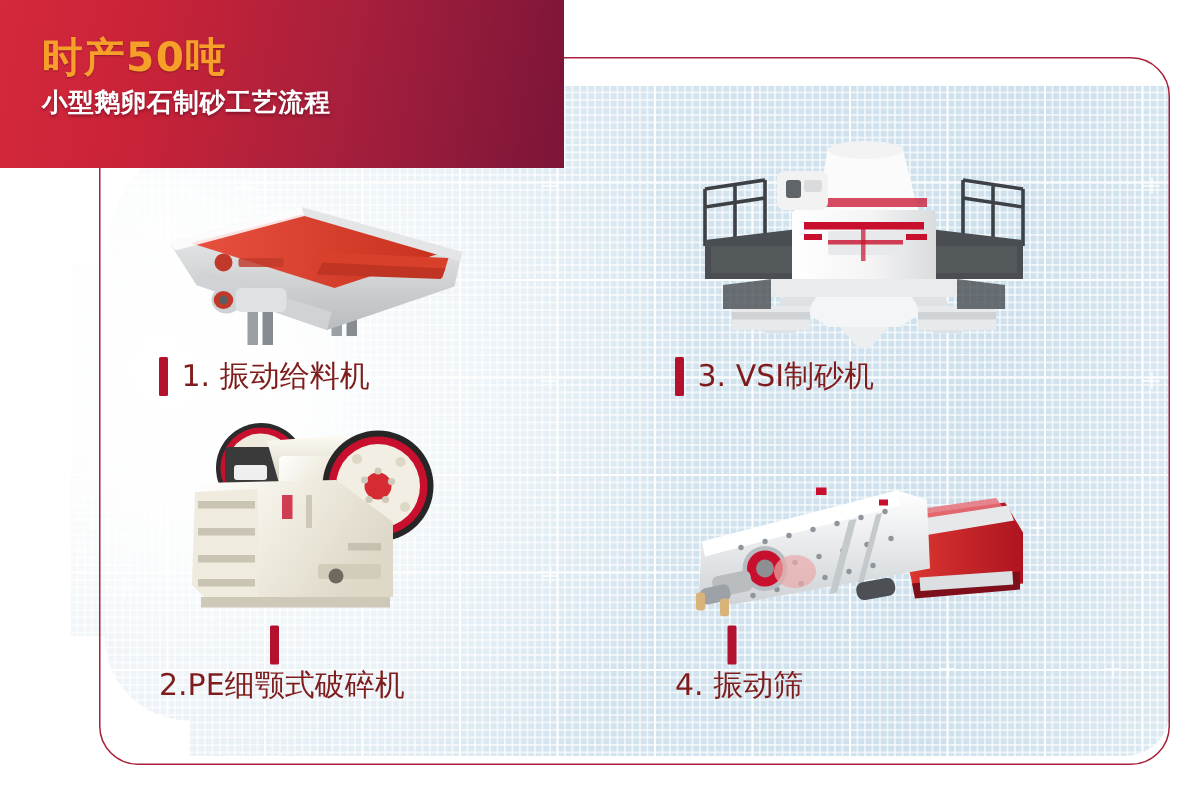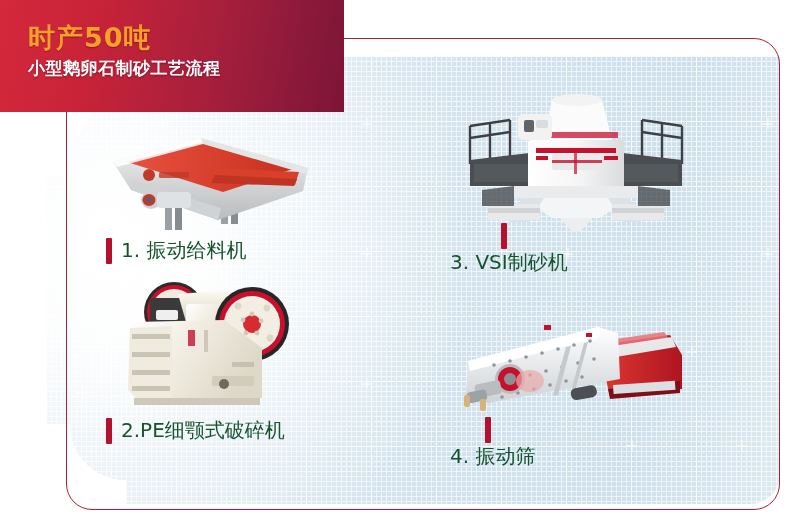--- a/index.html
+++ b/index.html
@@ -69,20 +69,21 @@
     content:"";position:absolute;background:rgba(255,255,255,0.95);
   }
   .spark::before{left:0;top:50%;width:100%;height:1px;transform:translateY(-50%);}
   .spark::after{top:0;left:50%;width:1px;height:100%;transform:translateX(-50%);}
 
   
   .banner{
     position:absolute;left:0;top:0;width:344px;height:112px;
     background:linear-gradient(100deg,#d4283c 0%,#c92338 26%,#a61f3c 62%,#7b1538 100%);
     z-index:5;
+    padding-left:32px;
   }
   .banner .t1{
     position:absolute;left:28px;top:20px;
     color:#f6a02a;
     font-size:27px;font-weight:bold;letter-spacing:1px;
     font-family:"DejaVu Sans","Liberation Sans",sans-serif;
     white-space:nowrap;
     text-shadow:0 1px 1px rgba(90,10,30,0.5);
   }
   .banner .t2{
@@ -94,26 +95,26 @@
     text-shadow:0 1px 2px rgba(80,8,28,0.55);
   }
 
   
   .label{position:absolute;display:flex;align-items:center;z-index:6;}
   .label .bar{
     width:6px;height:26px;background:#b3112e;margin-right:9px;flex:none;
     border-radius:1px;
   }
   .label .txt{
-    font-size:20px;color:#14532d;white-space:nowrap;
+    font-size:20px;color:#7f1d1d;white-space:nowrap;
     font-family:"DejaVu Sans","Liberation Sans",sans-serif;
   }
   #lb1{left:106px;top:237px;}
-  #lb2{left:106px;top:417px;}
-  #lb3{left:450px;top:223px;flex-direction:column;}
+  #lb2{left:106px;top:417px;flex-direction:column;}
+  #lb3{left:450px;top:237px;}
   #lb4{left:450px;top:417px;flex-direction:column;}
 
   
   .machine{position:absolute;z-index:4;}
 
   
   #m1{left:103px;top:128px;width:215px;height:105px;}
   
   #m2{left:112px;top:272px;width:205px;height:135px;}
   

